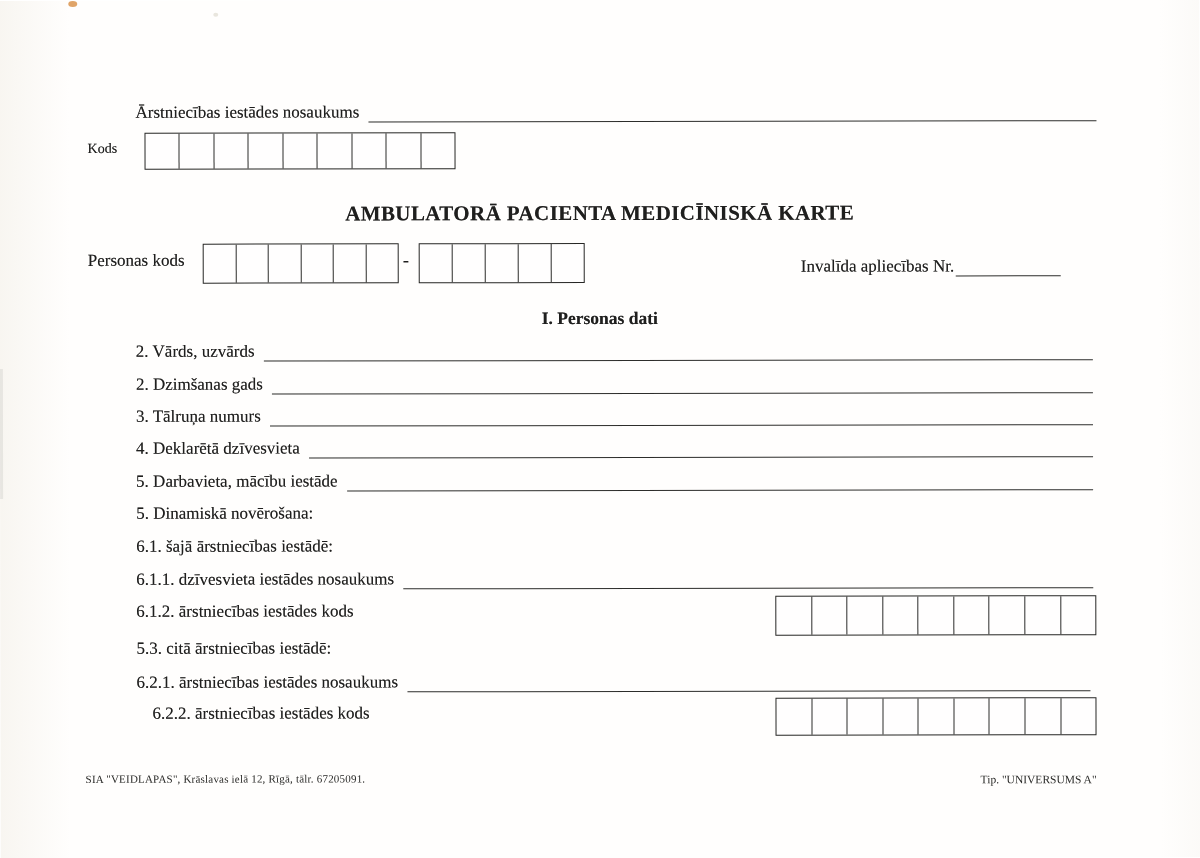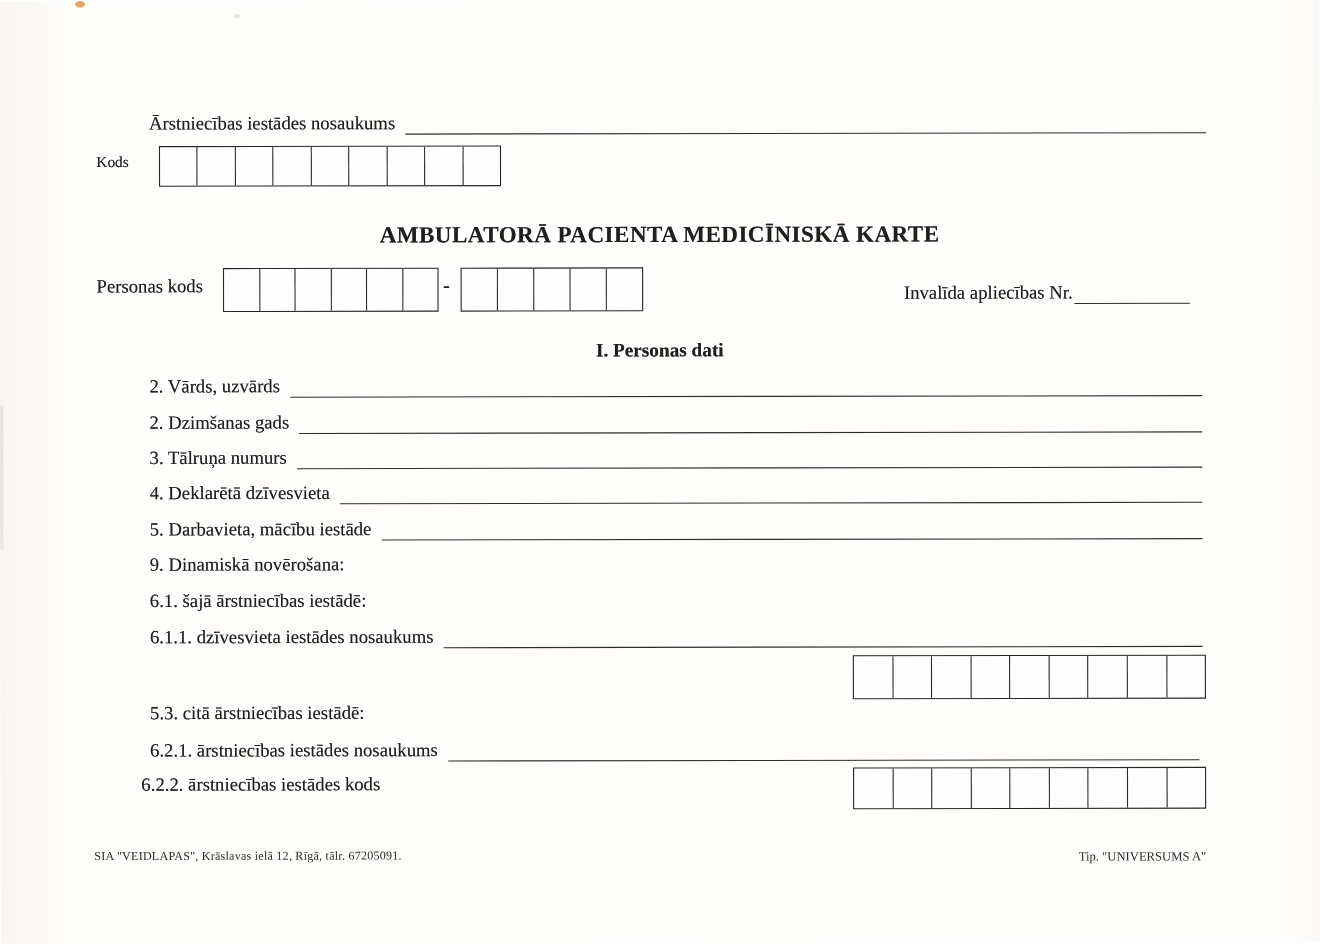--- a/index.html
+++ b/index.html
@@ -96,21 +96,21 @@
     </div>
   <div class="dash" style="left:403px;top:249px;">-</div>
   <div class="boxrow" style="left:419px;top:243px;width:166px;height:40px;">
       <div class="cell"></div>
       <div class="cell"></div>
       <div class="cell"></div>
       <div class="cell"></div>
       <div class="cell"></div>
     </div>
 
-  <div class="flexrow" style="top:256px;left:774px;width:308px;">
+  <div class="flexrow" style="top:256px;left:753px;width:308px;">
     <span class="lbl">Invalīda apliecības Nr.</span>
     <span class="fill-line" style="margin-left:2px;"></span>
   </div>
 
   <div class="section-title">I. Personas dati</div>
 
   <div class="flexrow" style="top:340px;left:88px;right:107px;">
     <span class="lbl">2. Vārds, uzvārds</span>
     <span class="fill-line"></span>
   </div>
@@ -124,48 +124,51 @@
   </div>
   <div class="flexrow" style="top:437px;left:88px;right:107px;">
     <span class="lbl">4. Deklarētā dzīvesvieta</span>
     <span class="fill-line"></span>
   </div>
   <div class="flexrow" style="top:470px;left:88px;right:107px;">
     <span class="lbl">5. Darbavieta, mācību iestāde</span>
     <span class="fill-line"></span>
   </div>
   <div class="flexrow" style="top:503px;left:88px;right:107px;">
-    <span class="lbl">9. Dinamiskā novērošana:</span>
+    <span class="lbl">5. Dinamiskā novērošana:</span>
   </div>
   <div class="flexrow" style="top:536px;left:88px;right:107px;">
     <span class="lbl">6.1. šajā ārstniecības iestādē:</span>
   </div>
   <div class="flexrow" style="top:568px;left:88px;right:107px;">
     <span class="lbl">6.1.1. dzīvesvieta iestādes nosaukums</span>
     <span class="fill-line"></span>
+  </div>
+  <div class="flexrow" style="top:601px;left:88px;">
+    <span class="lbl">6.1.2. ārstniecības iestādes kods</span>
   </div>
   <div class="boxrow" style="left:775px;top:596px;width:321px;height:40px;">
       <div class="cell"></div>
       <div class="cell"></div>
       <div class="cell"></div>
       <div class="cell"></div>
       <div class="cell"></div>
       <div class="cell"></div>
       <div class="cell"></div>
       <div class="cell"></div>
       <div class="cell"></div>
     </div>
   <div class="flexrow" style="top:638px;left:88px;right:107px;">
     <span class="lbl">5.3. citā ārstniecības iestādē:</span>
   </div>
   <div class="flexrow" style="top:671px;left:88px;right:110px;">
     <span class="lbl">6.2.1. ārstniecības iestādes nosaukums</span>
     <span class="fill-line"></span>
   </div>
-  <div class="flexrow" style="top:703px;left:80px;">
+  <div class="flexrow" style="top:703px;left:104px;">
     <span class="lbl">6.2.2. ārstniecības iestādes kods</span>
   </div>
   <div class="boxrow" style="left:775px;top:698px;width:321px;height:38px;">
       <div class="cell"></div>
       <div class="cell"></div>
       <div class="cell"></div>
       <div class="cell"></div>
       <div class="cell"></div>
       <div class="cell"></div>
       <div class="cell"></div>

